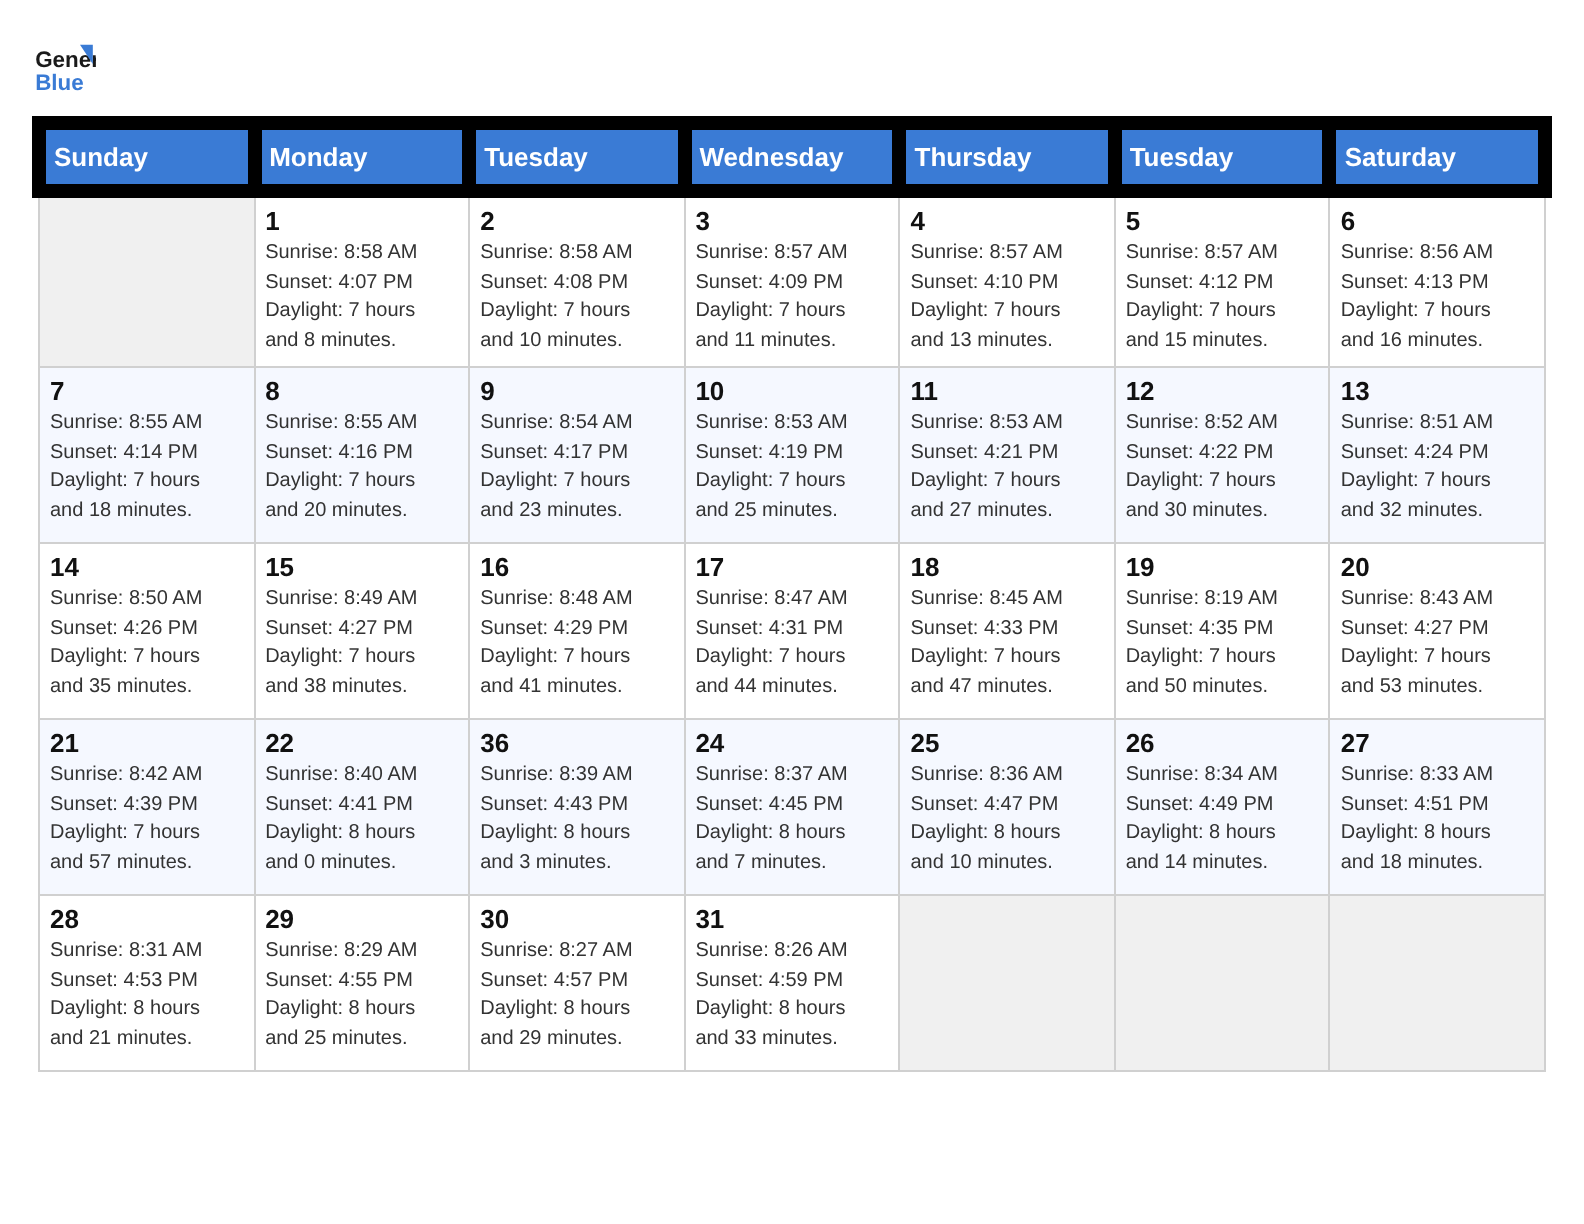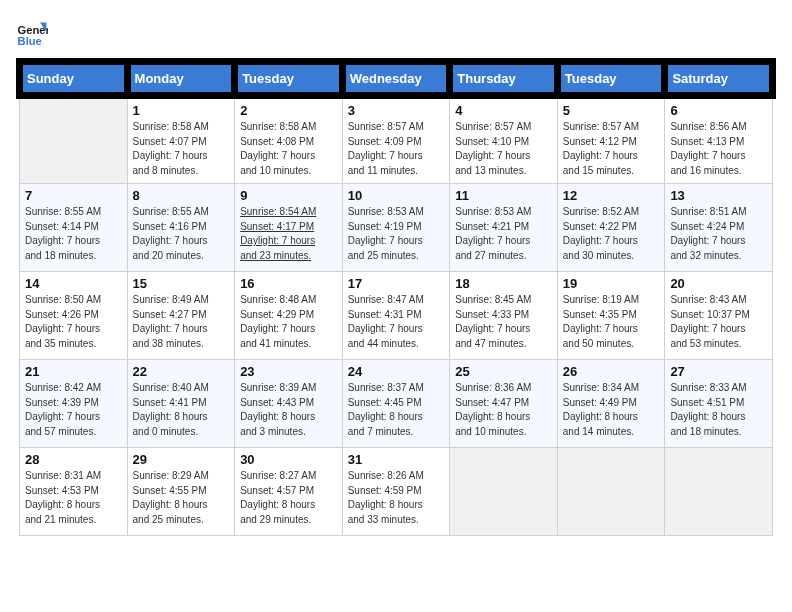--- a/index.html
+++ b/index.html
@@ -166,21 +166,21 @@
         </td>
         <td>
           <span class="day-num">8</span>
           <div class="day-info" style="white-space: pre-line;">Sunrise: 8:55 AM
 Sunset: 4:16 PM
 Daylight: 7 hours
 and 20 minutes.</div>
         </td>
         <td>
           <span class="day-num">9</span>
-          <div class="day-info" style="white-space: pre-line; text-decoration: underline;">Sunrise: 8:54 AM
+          <div class="day-info" style="white-space: pre-line;">Sunrise: 8:54 AM
 Sunset: 4:17 PM
 Daylight: 7 hours
 and 23 minutes.</div>
         </td>
         <td>
           <span class="day-num">10</span>
           <div class="day-info" style="white-space: pre-line;">Sunrise: 8:53 AM
 Sunset: 4:19 PM
 Daylight: 7 hours
 and 25 minutes.</div>
@@ -246,42 +246,42 @@
         <td>
           <span class="day-num">19</span>
           <div class="day-info" style="white-space: pre-line;">Sunrise: 8:19 AM
 Sunset: 4:35 PM
 Daylight: 7 hours
 and 50 minutes.</div>
         </td>
         <td>
           <span class="day-num">20</span>
           <div class="day-info" style="white-space: pre-line;">Sunrise: 8:43 AM
-Sunset: 10:37 PM
+Sunset: 4:27 PM
 Daylight: 7 hours
 and 53 minutes.</div>
         </td>
       </tr>
       <tr>
         <td>
           <span class="day-num">21</span>
           <div class="day-info" style="white-space: pre-line;">Sunrise: 8:42 AM
 Sunset: 4:39 PM
 Daylight: 7 hours
 and 57 minutes.</div>
         </td>
         <td>
           <span class="day-num">22</span>
           <div class="day-info" style="white-space: pre-line;">Sunrise: 8:40 AM
 Sunset: 4:41 PM
 Daylight: 8 hours
 and 0 minutes.</div>
         </td>
         <td>
-          <span class="day-num">23</span>
+          <span class="day-num">36</span>
           <div class="day-info" style="white-space: pre-line;">Sunrise: 8:39 AM
 Sunset: 4:43 PM
 Daylight: 8 hours
 and 3 minutes.</div>
         </td>
         <td>
           <span class="day-num">24</span>
           <div class="day-info" style="white-space: pre-line;">Sunrise: 8:37 AM
 Sunset: 4:45 PM
 Daylight: 8 hours

